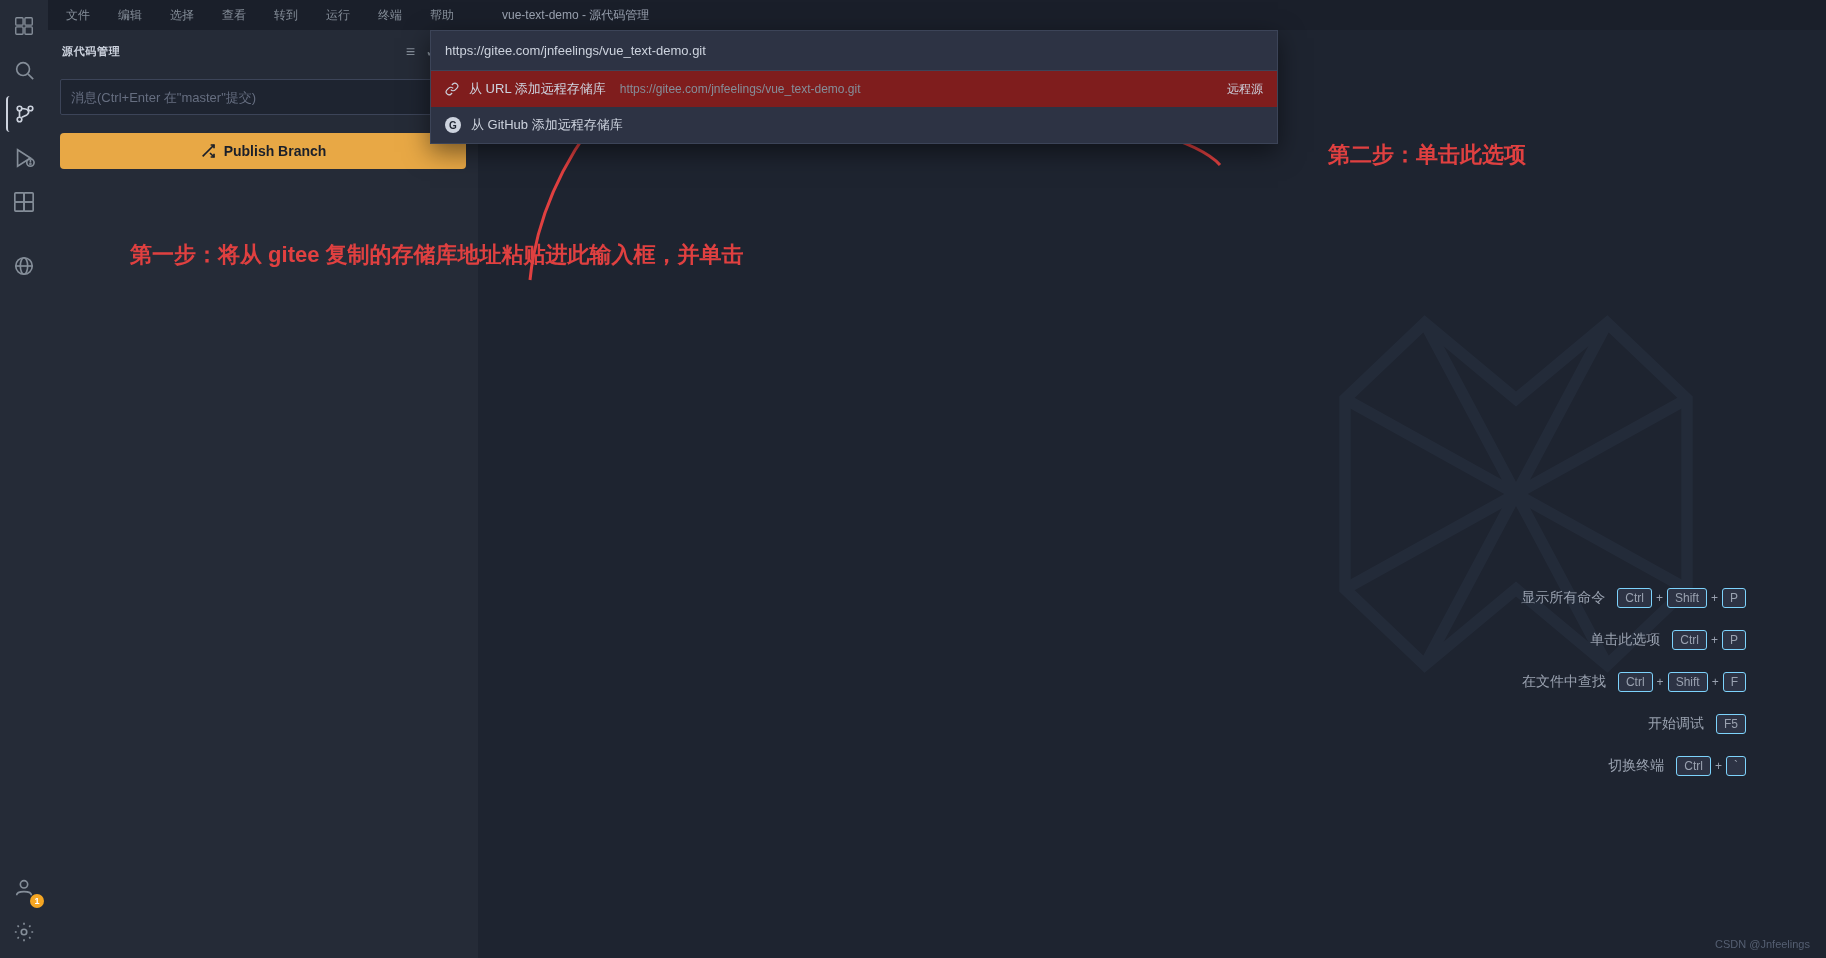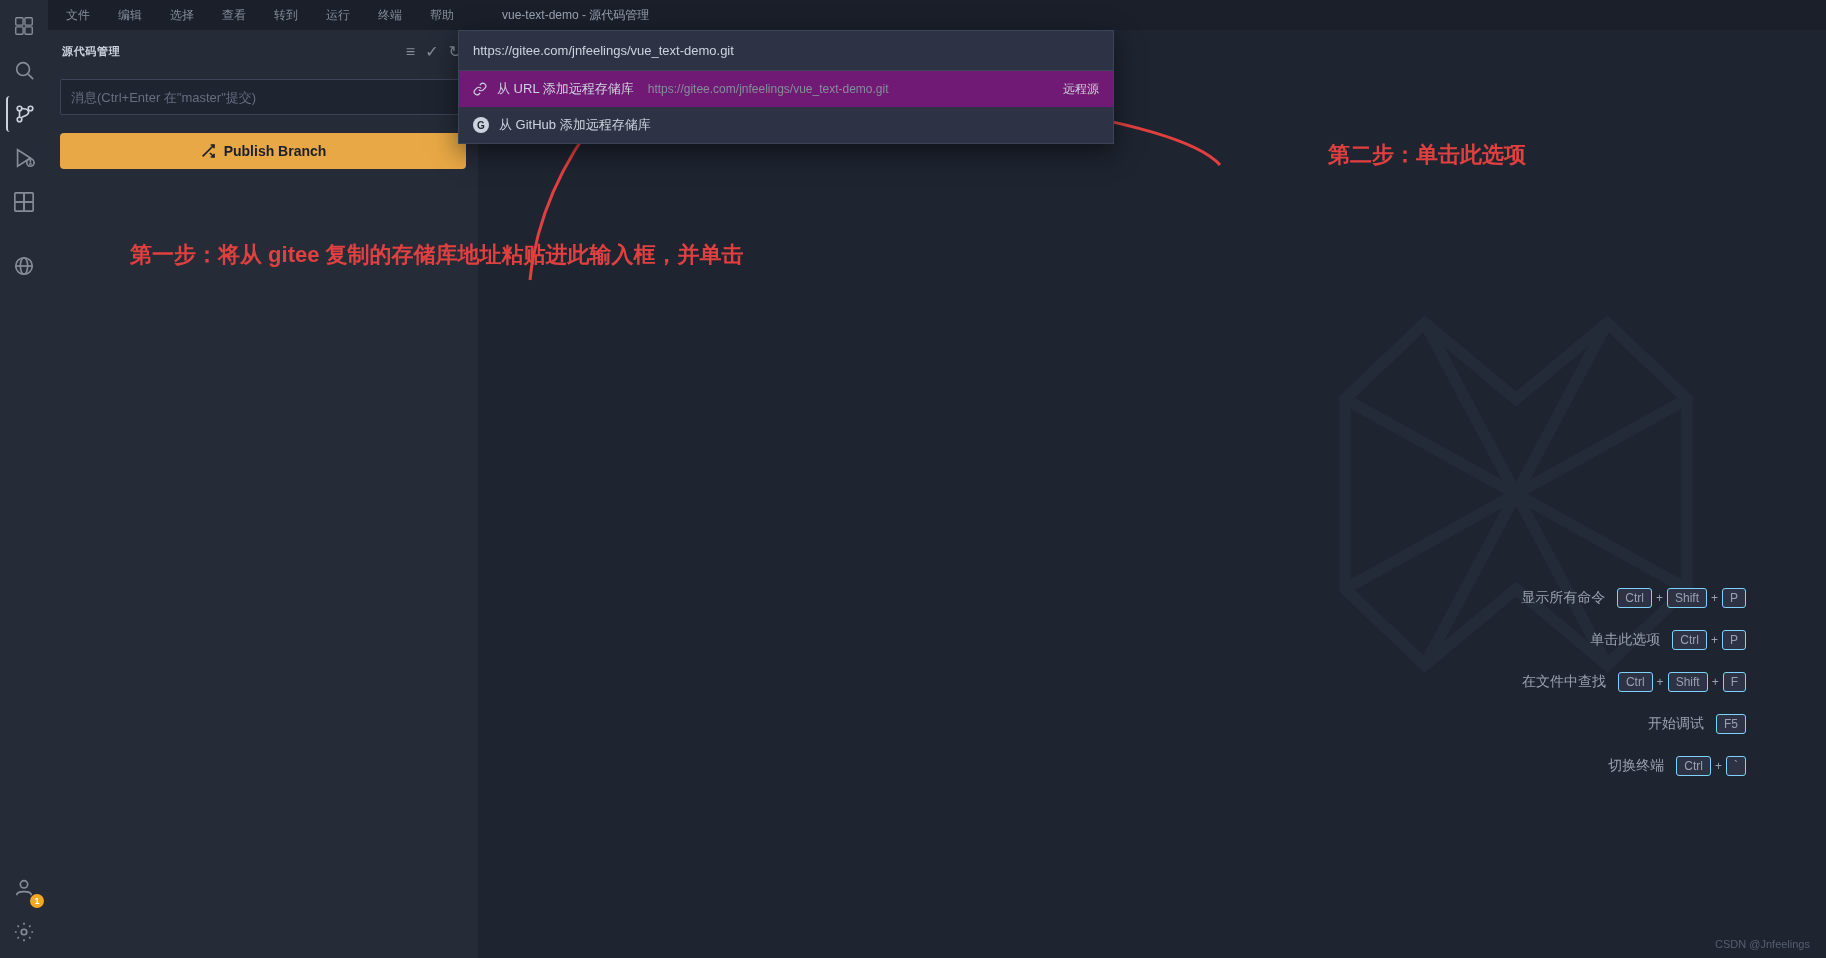--- a/index.html
+++ b/index.html
@@ -133,26 +133,25 @@
       align-items: center;
       justify-content: center;
       gap: 8px;
     }
 
     
     .command-palette {
       position: absolute;
       top: 30px;
       left: 430px;
-      width: 656px;
+      width: 848px;
       background: #2d3344;
       border: 1px solid #3c4458;
       z-index: 100;
       box-shadow: 0 8px 24px rgba(0,0,0,0.5);
-      margin-left: 28px;
     }
     .url-input {
       width: 100%;
       padding: 10px 14px;
       background: #2d3344;
       border: none;
       border-bottom: 1px solid #3c4458;
       color: #cdd3de;
       font-size: 13px;
       outline: none;
@@ -164,21 +163,21 @@
     .dropdown-item {
       display: flex;
       align-items: center;
       padding: 9px 14px;
       font-size: 13px;
       color: #cdd3de;
       cursor: pointer;
       gap: 10px;
     }
     .dropdown-item:first-child {
-      background: #701a75;
+      background: #7f1d1d;
     }
     .dropdown-item-label { color: #cdd3de; }
     .dropdown-item-url { color: #858e99; font-size: 12px; margin-left: 4px; }
     .dropdown-item-right { margin-left: auto; color: #cdd3de; font-size: 12px; }
     .github-icon {
       width: 16px; height: 16px;
       border-radius: 50%;
       background: #cdd3de;
       display: inline-flex; align-items: center; justify-content: center;
       color: #1e2430;

